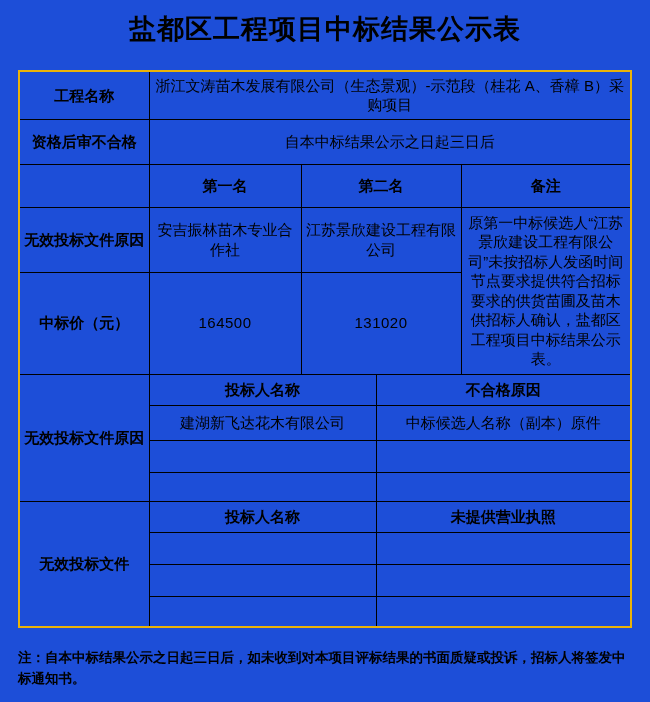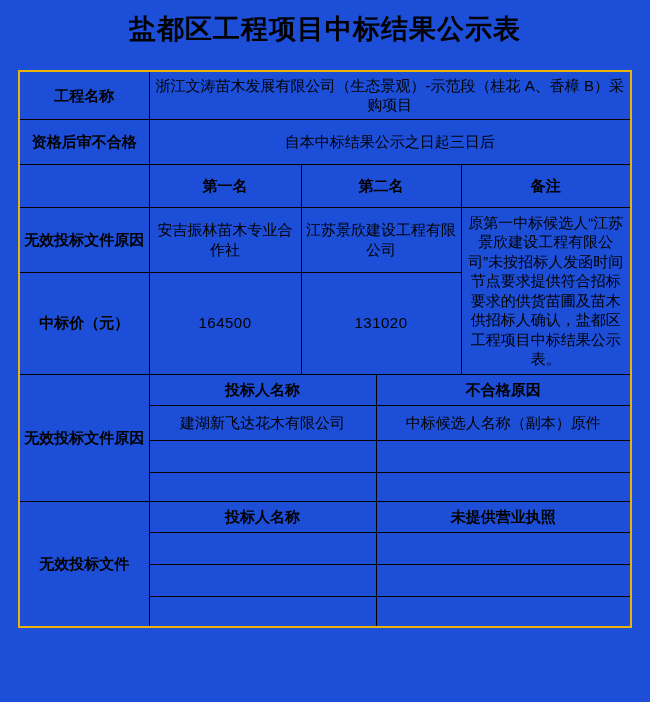--- a/index.html
+++ b/index.html
@@ -138,14 +138,15 @@
         <td colspan="2"></td>
         <td colspan="2"></td>
       </tr>
       <tr style="height:31px">
         <td colspan="2"></td>
         <td colspan="2"></td>
       </tr>
     </tbody>
   </table>
 
+  <p class="footer-note">注：自本中标结果公示之日起三日后，如未收到对本项目评标结果的书面质疑或投诉，招标人将签发中标通知书。</p>
 
 </div>
 
 </body></html>

